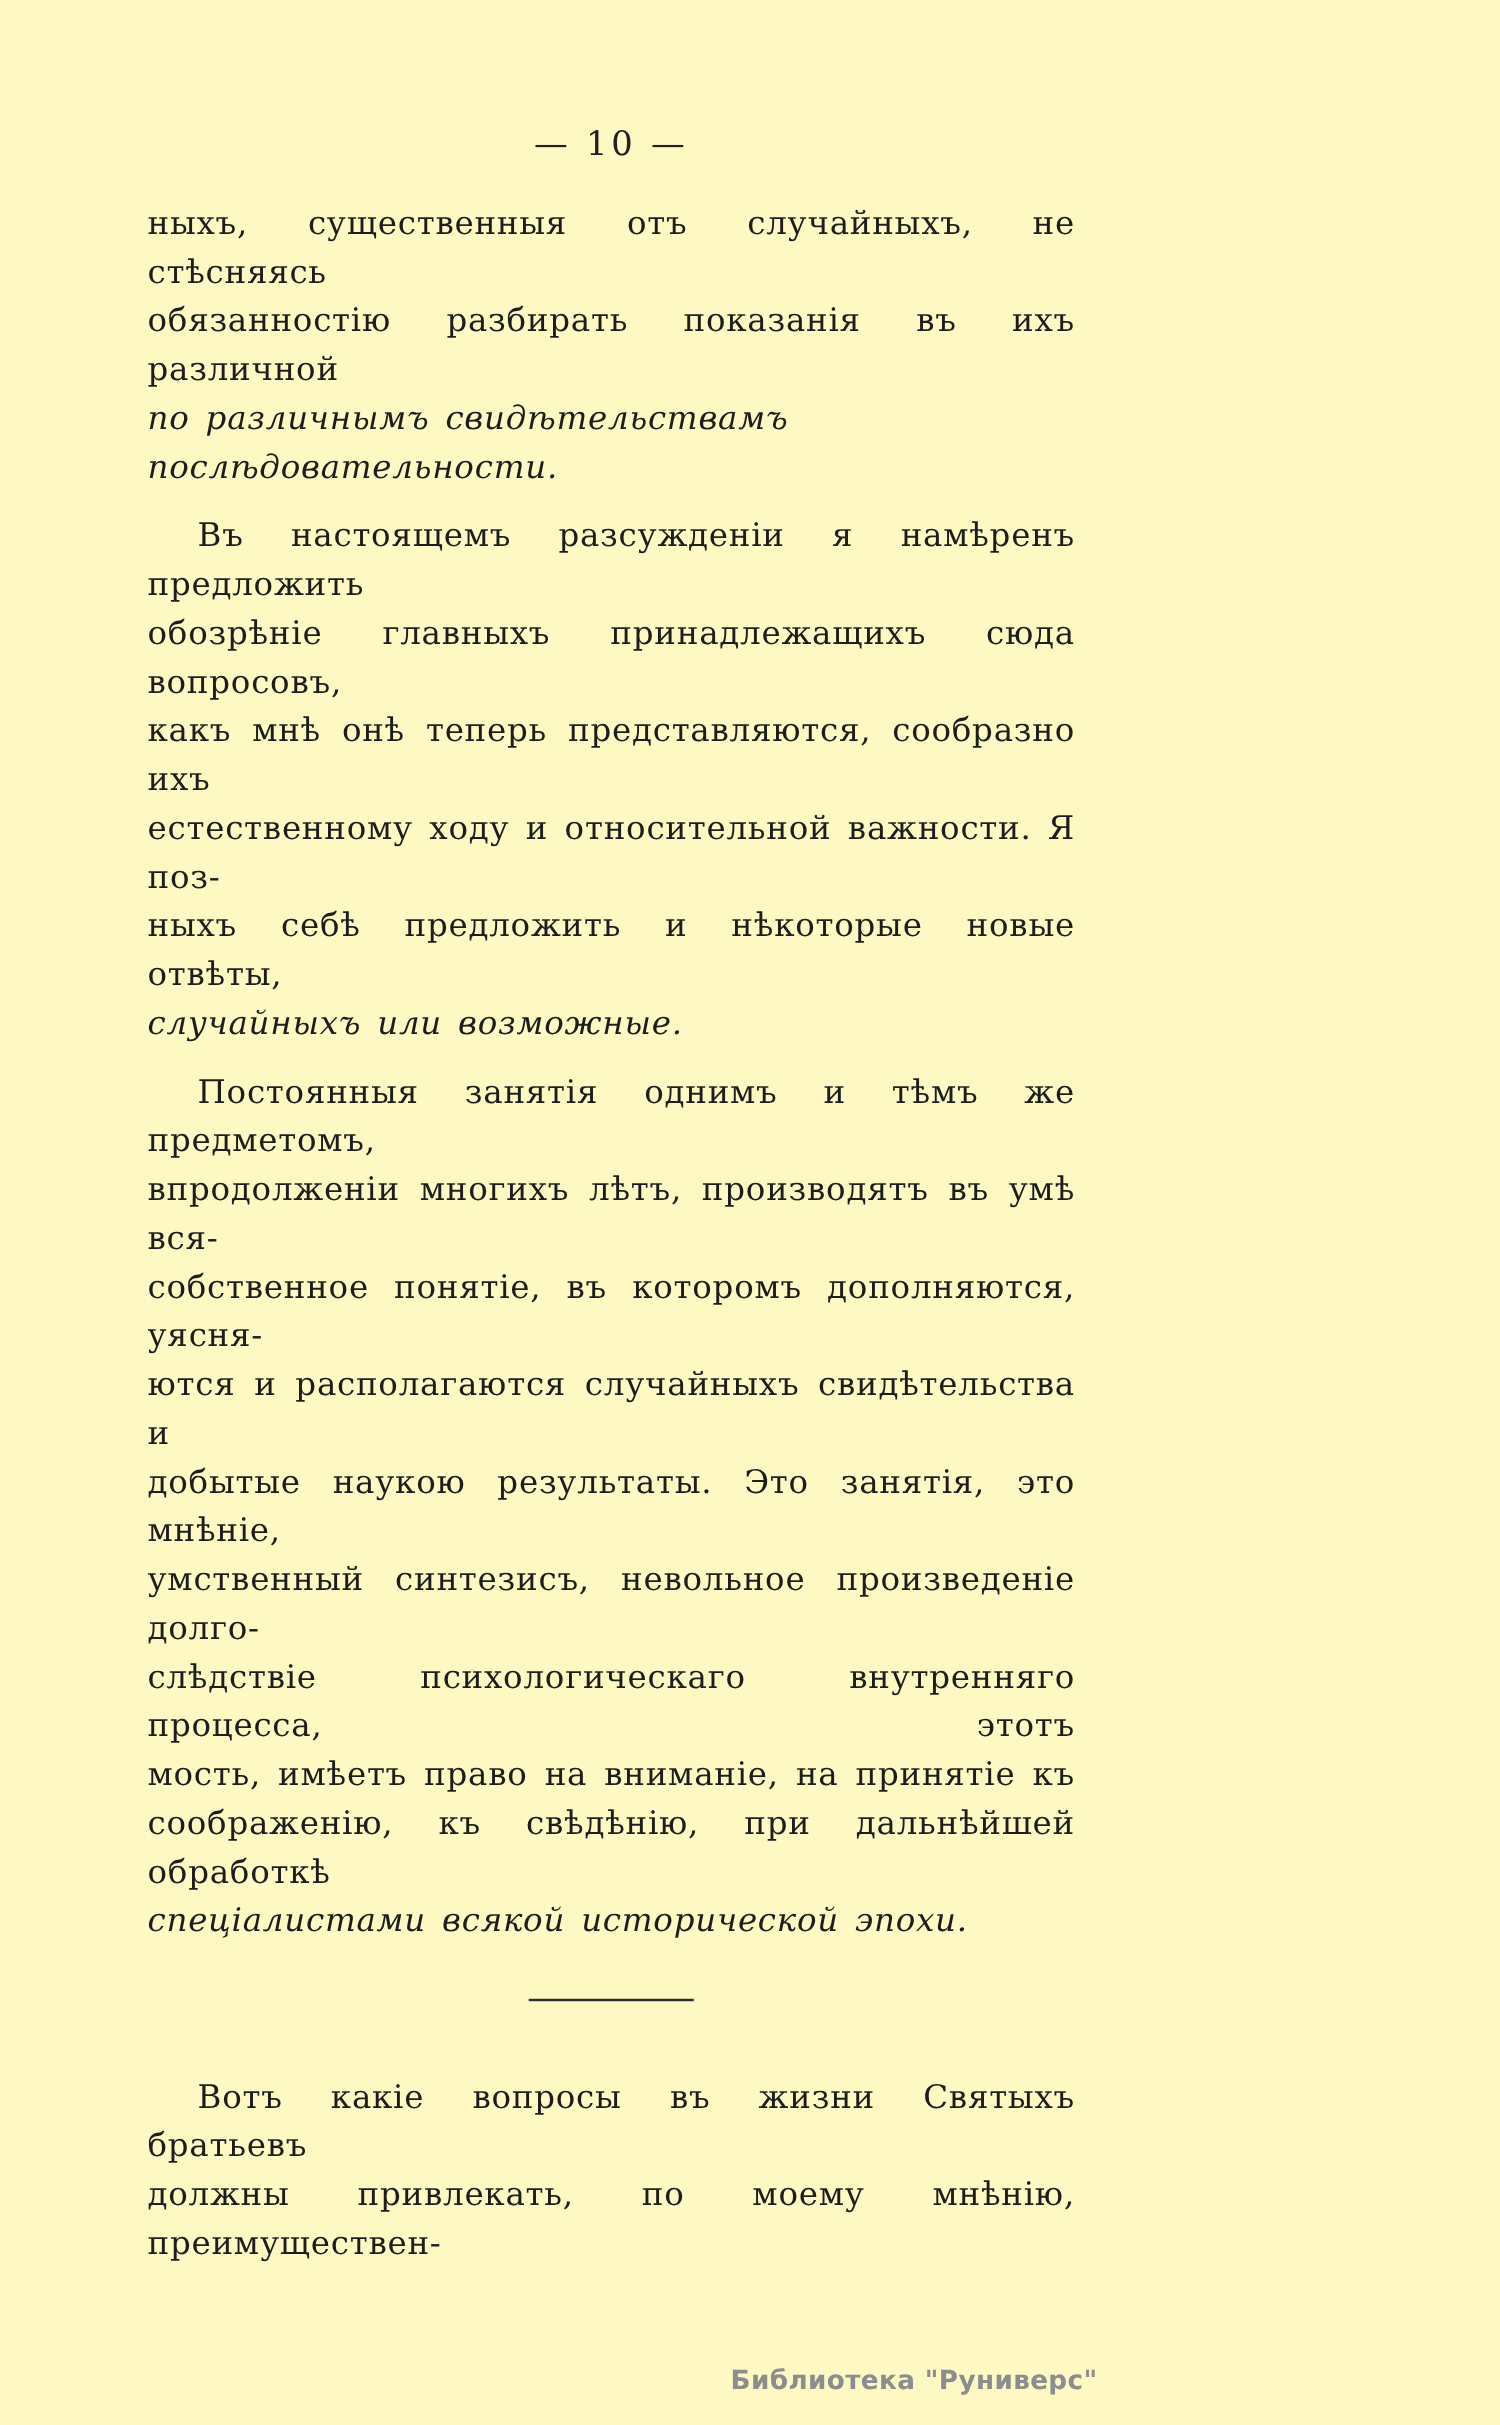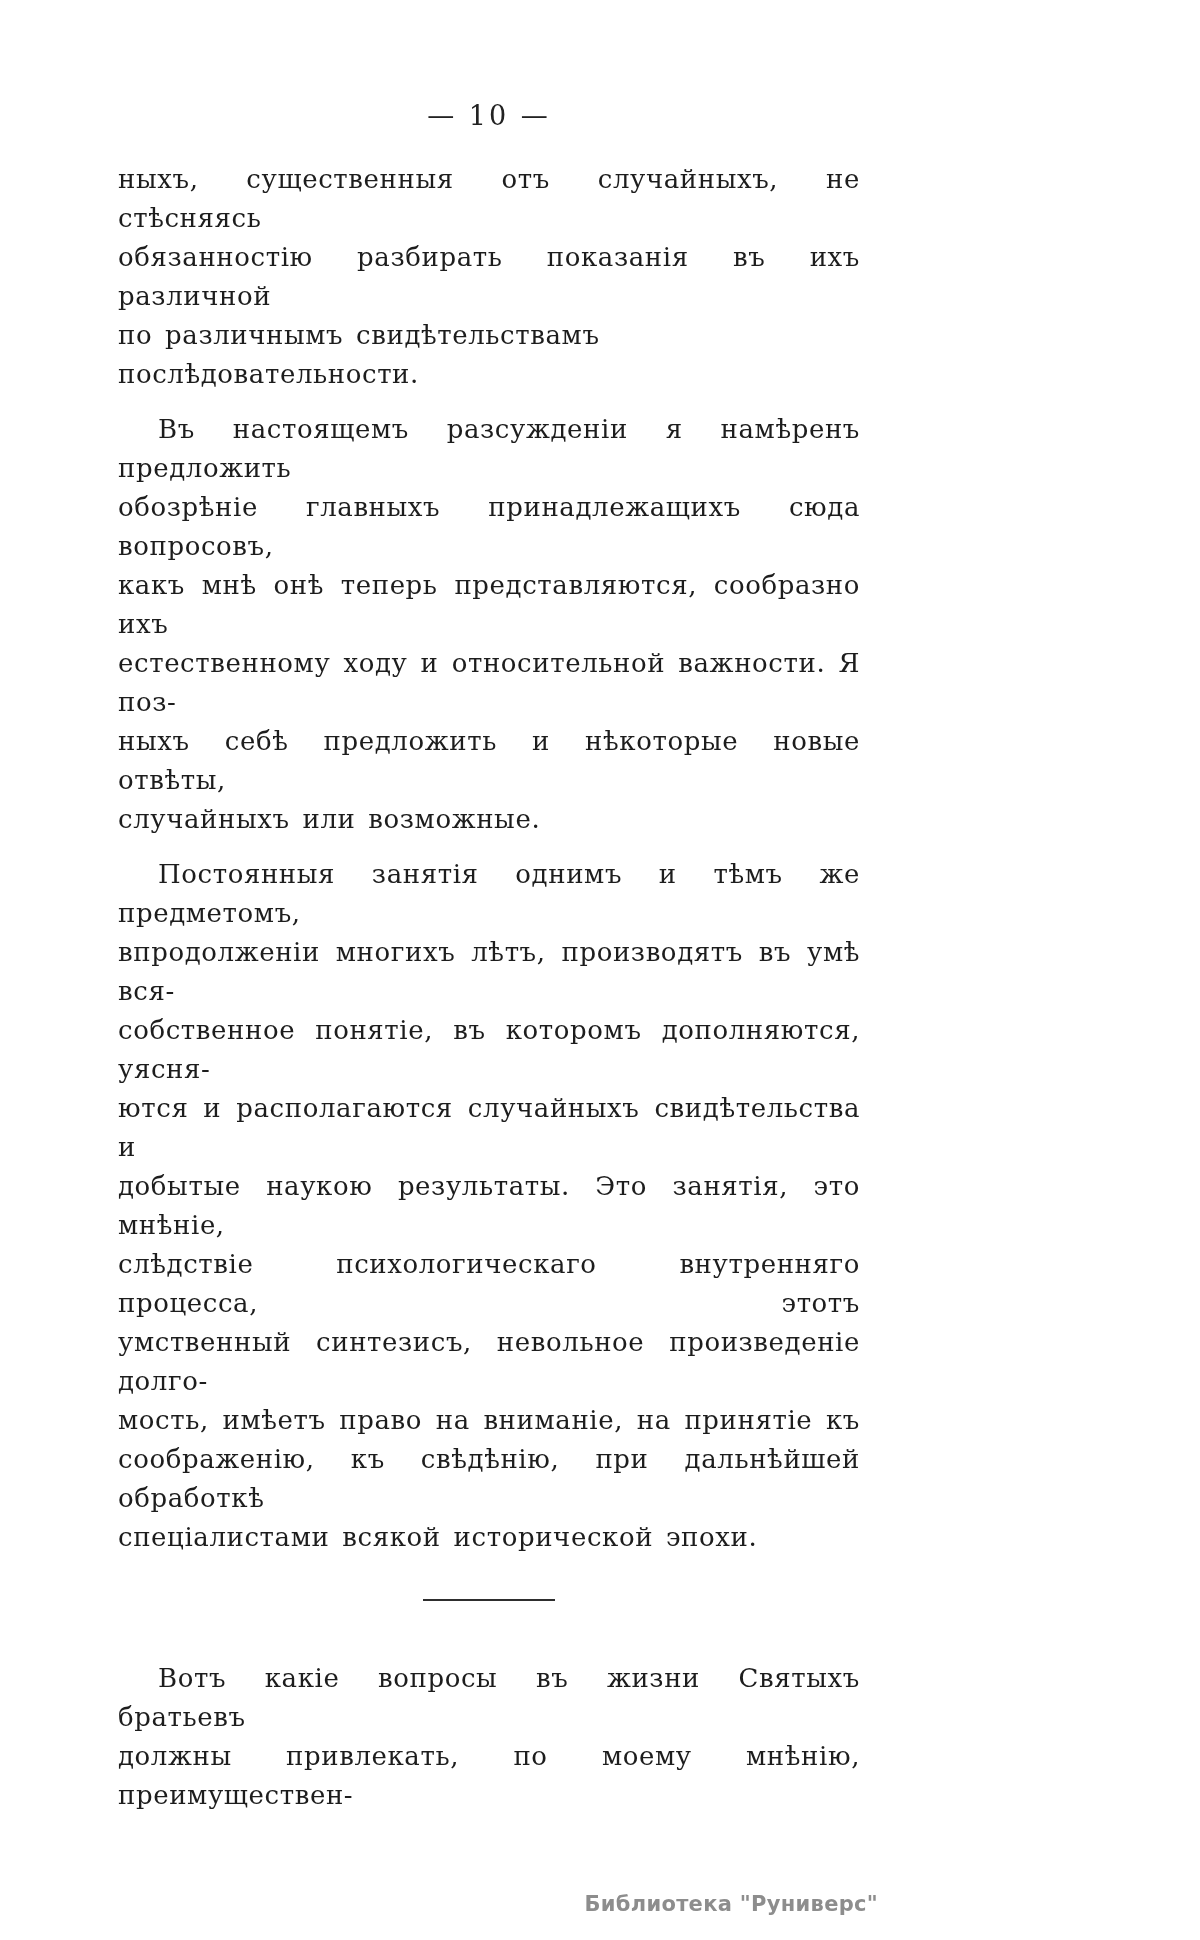--- a/index.html
+++ b/index.html
@@ -4,21 +4,21 @@
 <style>
   html, body {
     margin: 0;
     padding: 0;
     background: #e9e9e9;
   }
   .page {
     position: relative;
     width: 1200px;
     height: 1940px;
-    background: #ffffff;
+    background: #fef9c3;
     font-family: "DejaVu Serif", "Liberation Serif", serif;
     color: #1d1d1d;
     overflow: hidden;
     margin: 0 auto;
   }
   .page-number {
     position: absolute;
     top: 100px;
     left: 118px;
     width: 742px;
@@ -41,20 +41,21 @@
     margin: 0 0 16px 0;
   }
   .line {
     text-align: justify;
     text-align-last: justify;
     white-space: normal;
   }
   .line.last {
     text-align: left;
     text-align-last: left;
+    font-style: italic;
   }
   .line.indent {
     text-indent: 40px;
   }
   .separator {
     width: 132px;
     height: 2px;
     background: #2e2e2e;
     margin: 42px auto 58px auto;
   }
@@ -92,22 +93,22 @@
       <div class="line">ныхъ себѣ предложить и нѣкоторые новые отвѣты,</div>
       <div class="line last">случайныхъ или возможные.</div>
     </div>
 
     <div class="paragraph">
       <div class="line indent">Постоянныя занятія однимъ и тѣмъ же предметомъ,</div>
       <div class="line">впродолженіи многихъ лѣтъ, производятъ въ умѣ вся-</div>
       <div class="line">собственное понятіе, въ которомъ дополняются, уясня-</div>
       <div class="line">ются и располагаются случайныхъ свидѣтельства и</div>
       <div class="line">добытые наукою результаты. Это занятія, это мнѣніе,</div>
+      <div class="line">умственный синтезисъ, невольное произведеніе долго-</div>
       <div class="line">слѣдствіе психологическаго внутренняго процесса, этотъ</div>
-      <div class="line">умственный синтезисъ, невольное произведеніе долго-</div>
       <div class="line">мость, имѣетъ право на вниманіе, на принятіе къ</div>
       <div class="line">соображенію, къ свѣдѣнію, при дальнѣйшей обработкѣ</div>
       <div class="line last">спеціалистами всякой исторической эпохи.</div>
     </div>
 
     <div class="separator"></div>
 
     <div class="paragraph">
       <div class="line indent">Вотъ какіе вопросы въ жизни Святыхъ братьевъ</div>
       <div class="line">должны привлекать, по моему мнѣнію, преимуществен-</div>

